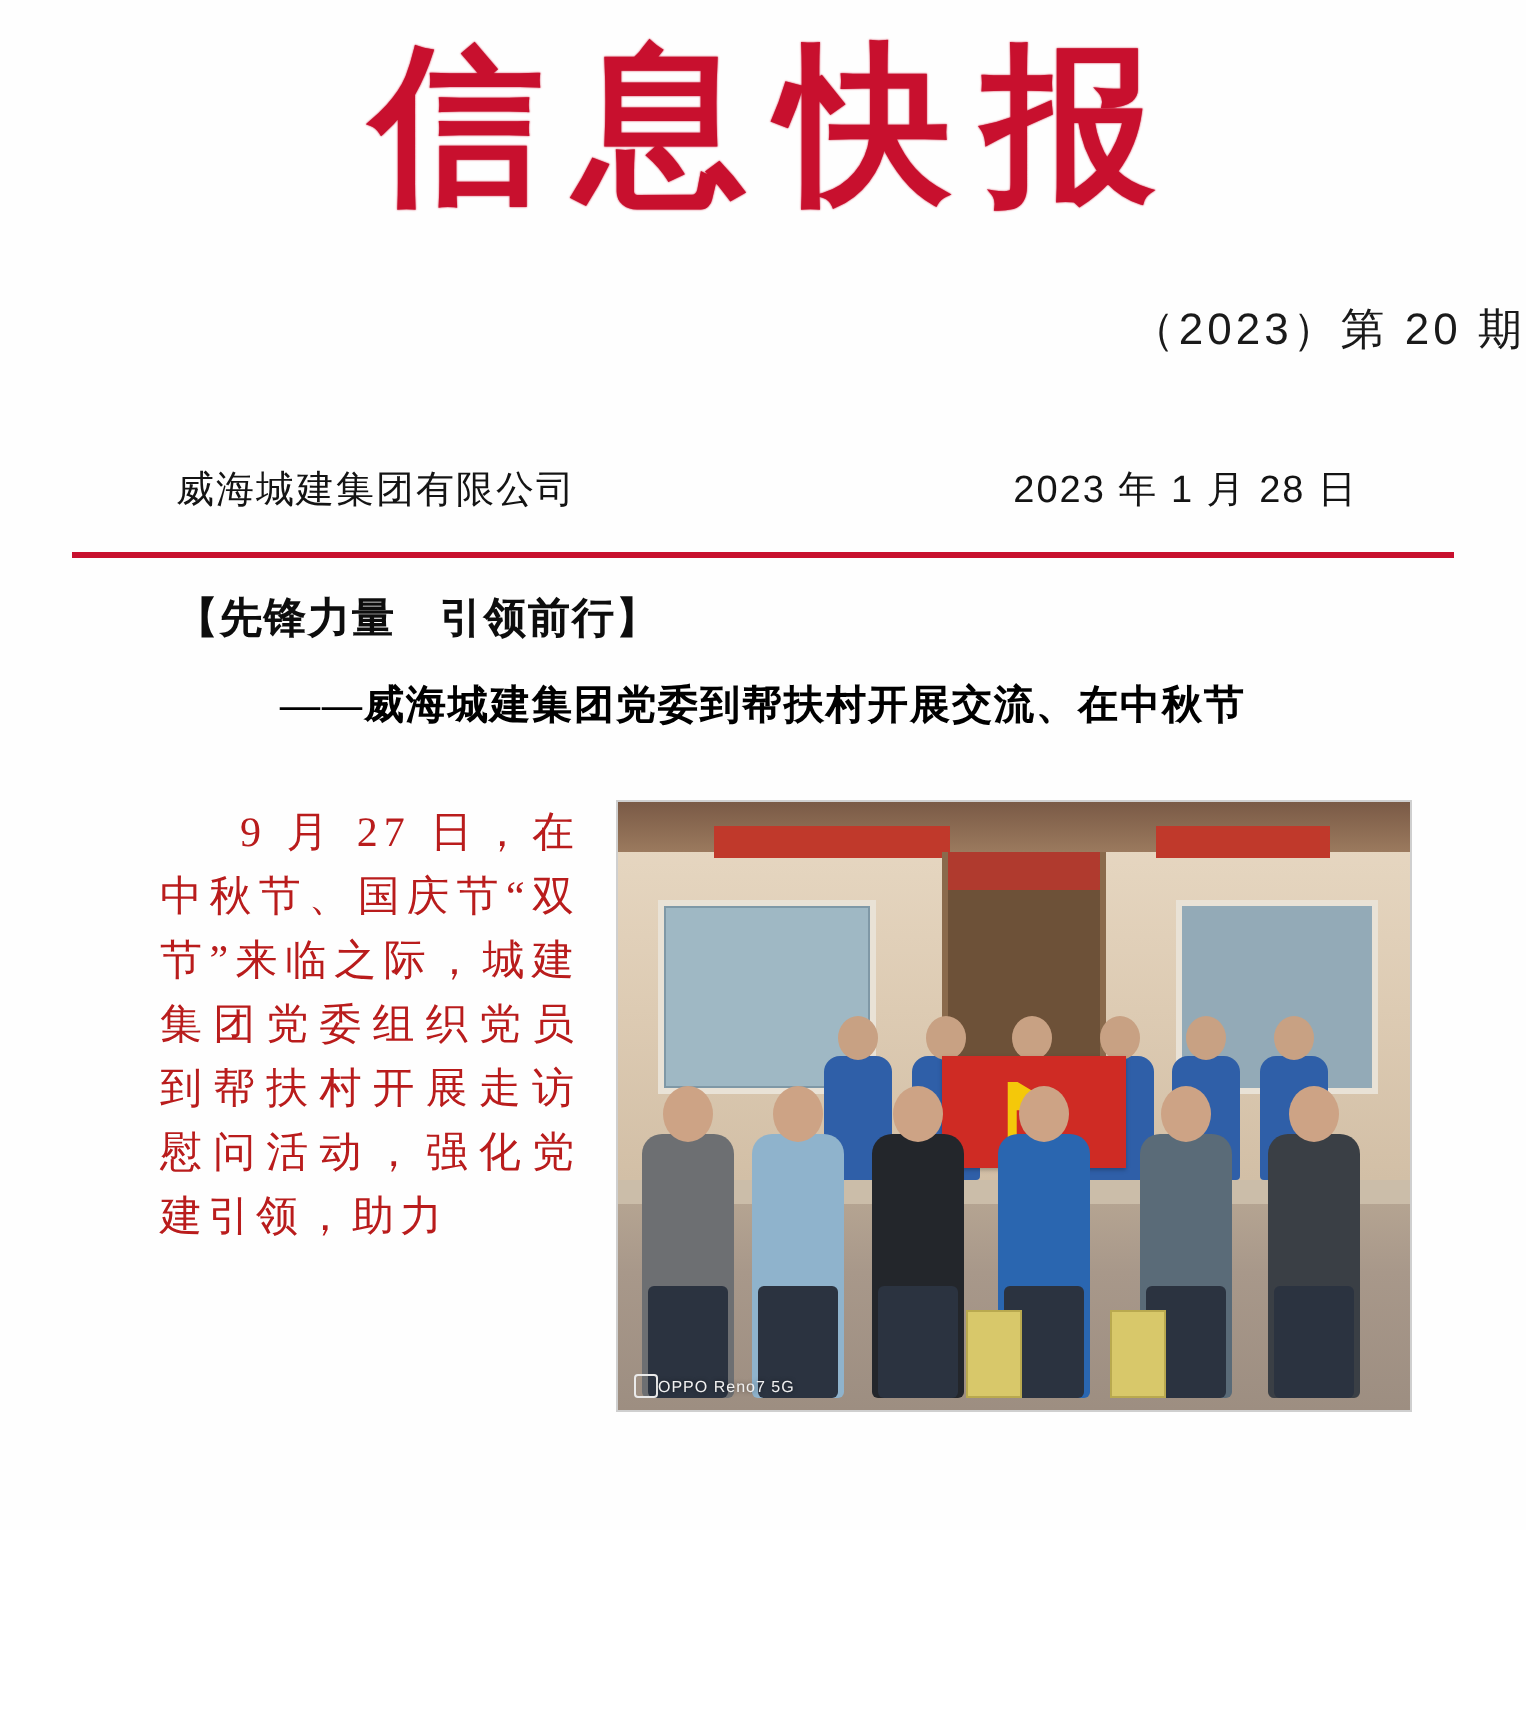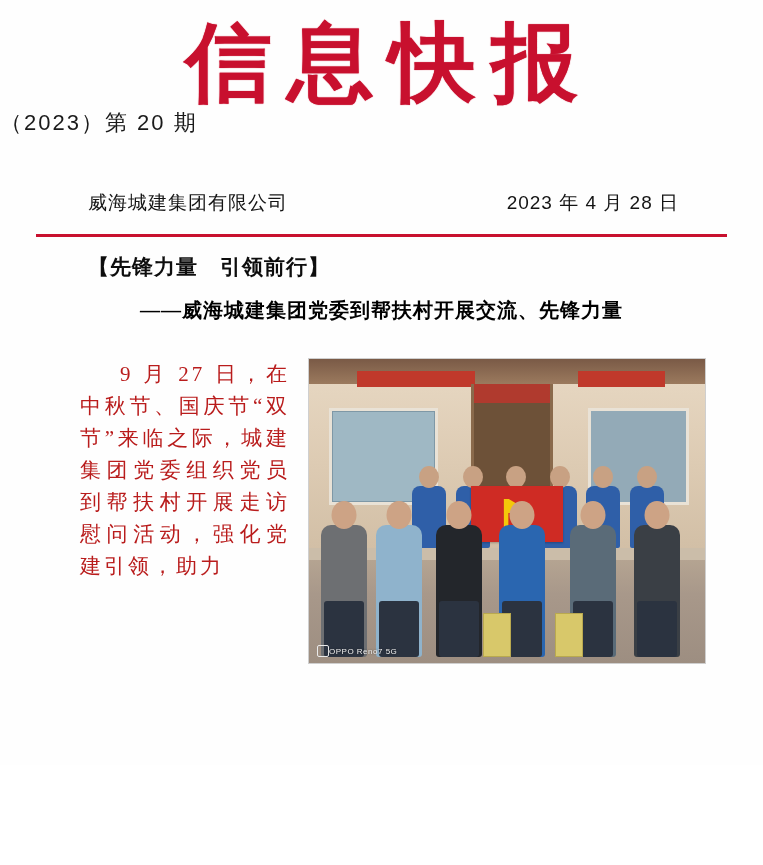--- a/index.html
+++ b/index.html
@@ -27,21 +27,22 @@
     font-family: "Liberation Serif", serif;
     font-size: 86px;
     line-height: 1.05;
     font-weight: bold;
     color: #c8102e;
     letter-spacing: 16px;
     text-indent: 16px;
     text-shadow: 0 0 1px #c8102e;
   }
   .issue-line {
-    text-align: left;
+    text-align: right;
+    margin-top: 42px;
     font-size: 22px;
     letter-spacing: 2px;
     color: #1a1a1a;
     font-family: "Liberation Sans", sans-serif;
   }
   .meta-row {
     margin-top: 52px;
     padding: 0 84px 0 88px;
     display: flex;
     justify-content: space-between;
@@ -248,28 +249,28 @@
 <body>
 
 <div class="page">
 
   <div class="masthead">信息快报</div>
 
   <div class="issue-line">（2023）第 20 期</div>
 
   <div class="meta-row">
     <div>威海城建集团有限公司</div>
-    <div>2023 年 4 月 28 日</div>
+    <div>2023 年 1 月 28 日</div>
   </div>
 
   <div class="rule"></div>
 
   <div class="column-tag">【先锋力量　引领前行】</div>
 
-  <div class="subheadline">——威海城建集团党委到帮扶村开展交流、先锋力量</div>
+  <div class="subheadline">——威海城建集团党委到帮扶村开展交流、在中秋节</div>
 
   <div class="body-area">
     <div class="body-text">
       <span class="indent"></span><span>9 月 27 日，在中秋节、国庆节“双节”来临之际，城建集团党委组织党员到帮扶村开展走访慰问活动，强化党建引领，助力</span>
     </div>
 
     <div class="photo">
       <div class="ph-wall"></div>
       <div class="ph-roofline"></div>
       <div class="ph-banner"></div>

